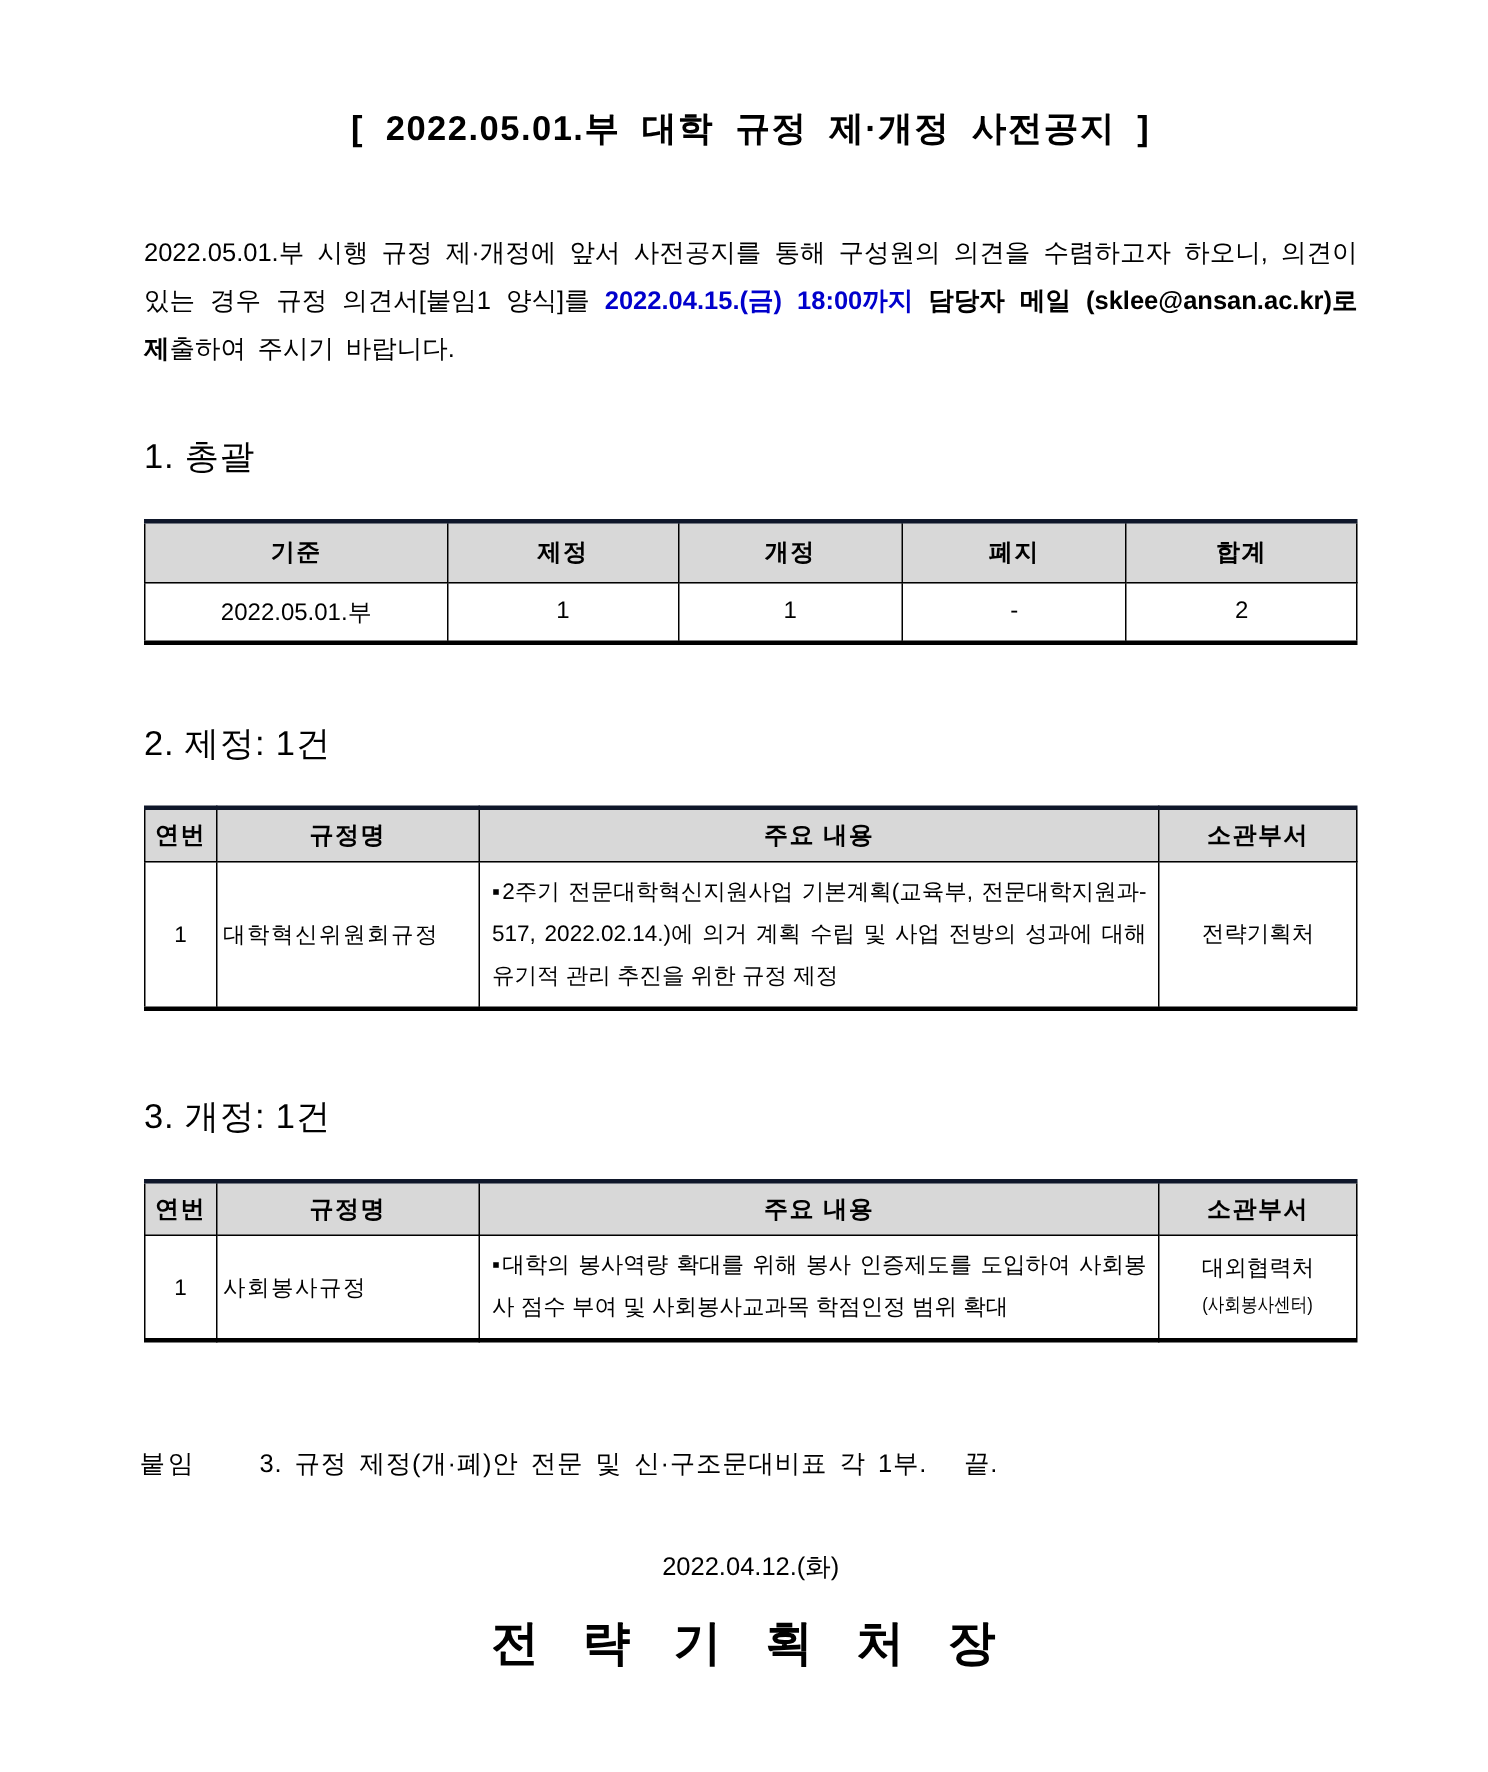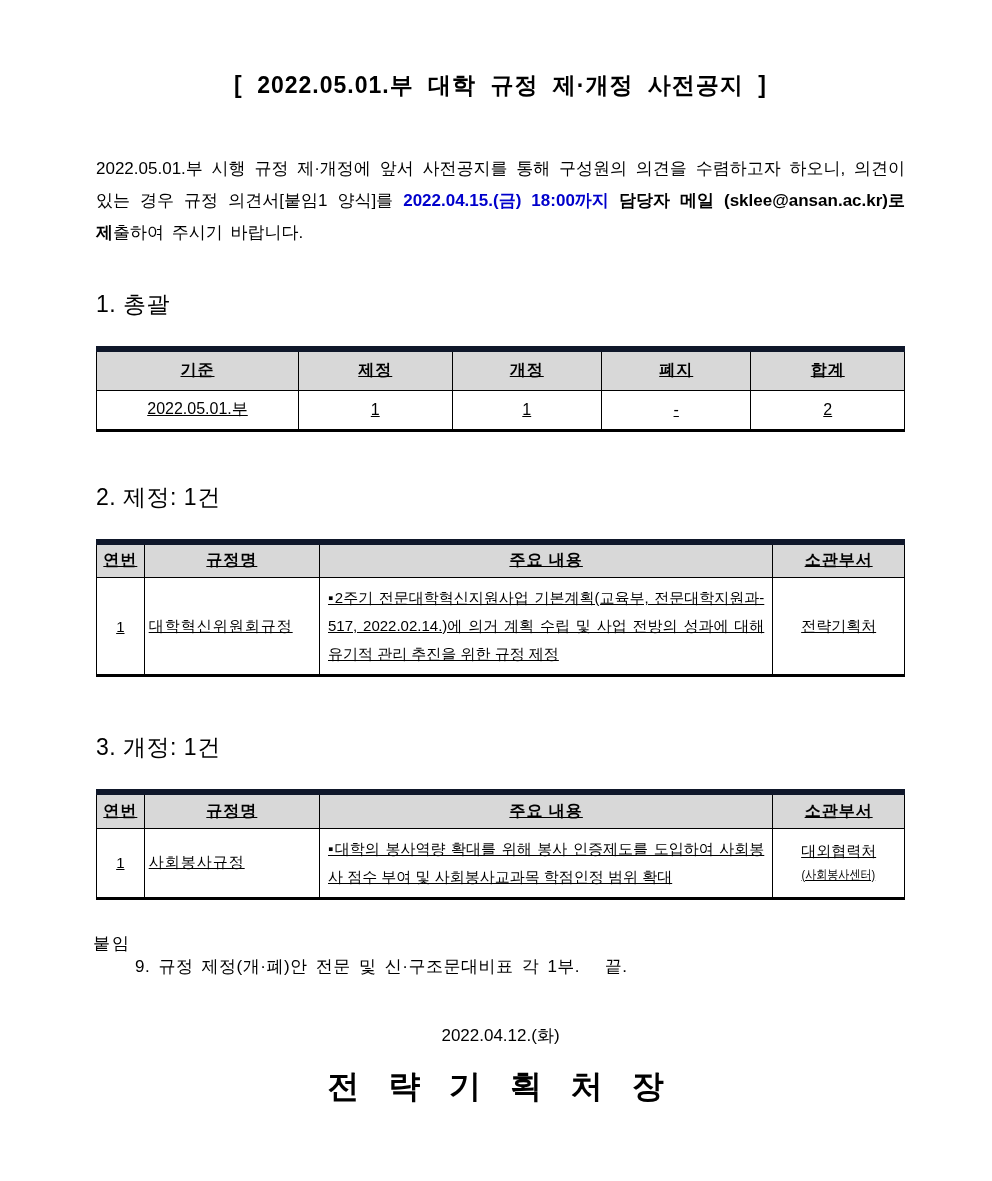--- a/index.html
+++ b/index.html
@@ -43,23 +43,22 @@
   }
   .heading-1 { margin-top: 40px; }
   .heading-2 { margin-top: 50px; }
   .heading-3 { margin-top: 55px; }
   
   table {
     width: 100%;
     border-collapse: collapse;
     table-layout: fixed;
     margin-top: 26px;
-    border-top: 6px solid #0f172a;
+    border-top: 3px solid #0f172a;
     border-bottom: 3px solid #000;
-    text-decoration: underline;
   }
   th, td {
     border: 1px solid #000;
     text-align: center;
     vertical-align: middle;
   }
   th {
     background: #d8d8d8;
     font-size: 16px;
     font-weight: bold;
@@ -83,25 +82,24 @@
     word-break: break-all;
   }
   td.cell-dept { line-height: 24px; }
   .dept-sub {
     display: block;
     font-size: 13px;
     transform: scaleX(0.85);
   }
   
   .attachments {
-    margin-top: 32px;
+    margin-top: 69px;
     margin-left: -3px;
     display: flex;
     font-size: 17px;
-    flex-direction: column;
   }
   .attachments .label { flex: 0 0 auto; letter-spacing: 2px; }
   .attachments .items { margin-left: 42px; }
   .attachments .item {
     white-space: pre-wrap;
     word-spacing: 3px;
     letter-spacing: 0.5px;
   }
   .attachments .item + .item { margin-top: 21px; }
   
@@ -207,21 +205,21 @@
           <span>대외협력처</span>
           <span class="dept-sub">(사회봉사센터)</span>
         </td>
       </tr>
     </tbody>
   </table>
 
   <div class="attachments">
     <div class="label">붙임</div>
     <div class="items">
-      <div class="item">9. 규정 제정(개·폐)안 전문 및 신·구조문대비표 각 1부.   끝.</div>
+      <div class="item">3. 규정 제정(개·폐)안 전문 및 신·구조문대비표 각 1부.   끝.</div>
     </div>
   </div>
 
   <div class="doc-date">2022.04.12.(화)</div>
 
   <div class="signature">전 략 기 획 처 장</div>
 
 </div>
 
 </body></html>

